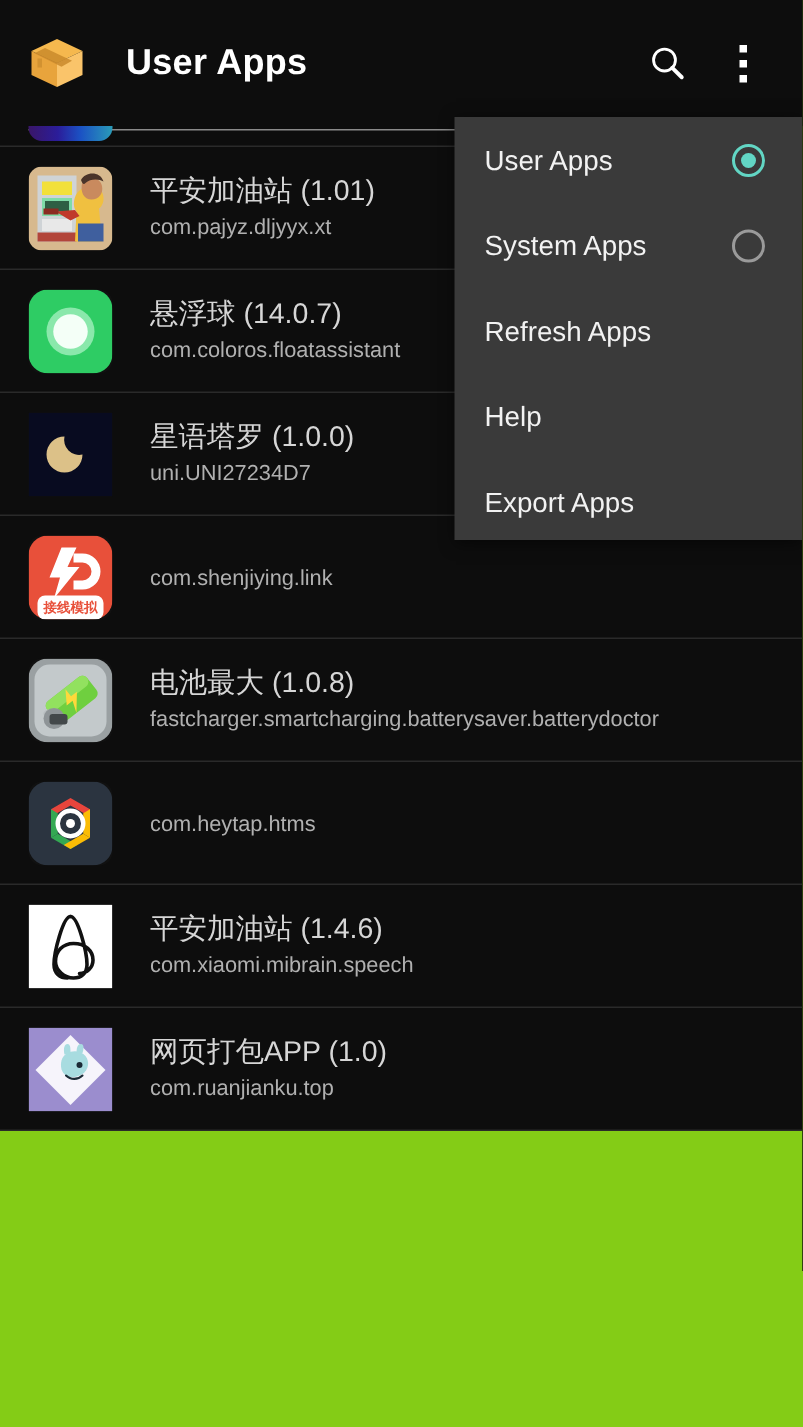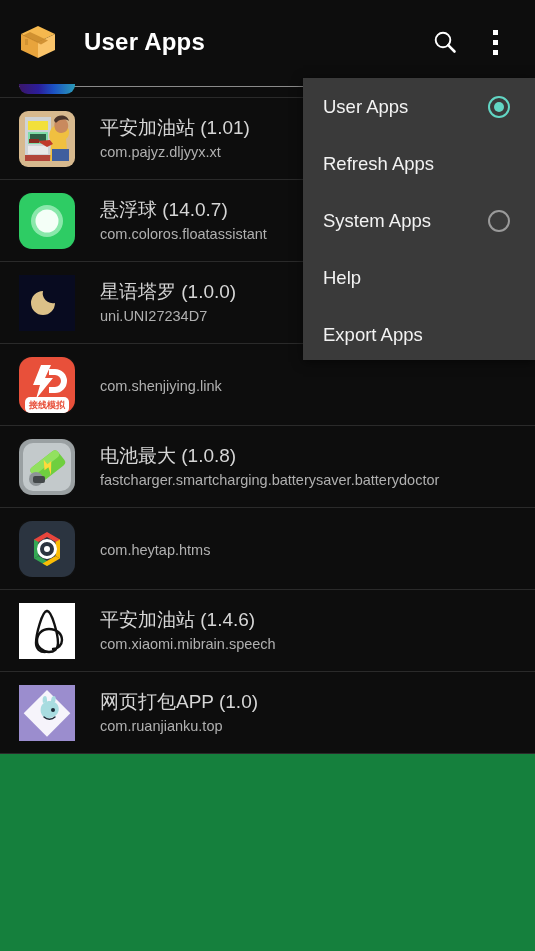--- a/index.html
+++ b/index.html
@@ -27,21 +27,21 @@
     flex:0 0 auto;
   }
   .appbar-btn.search { margin-right:2px; }
   .appbar-btn.more { margin-right:16px; }
   .dots { display:flex; flex-direction:column; gap:5px; align-items:center; }
   .dots i { display:block; width:5px; height:5px; background:#fff; }
 
   
   .list {
     position:absolute; top:84px; left:0; width:535px; height:867px;
-    overflow:hidden; background:#15803d;
+    overflow:hidden; background:#84cc16;
   }
   .row {
     position:relative; height:82px; display:flex; align-items:center;
     border-bottom:1px solid #2a2a2a; background:#0d0d0d;
   }
   .row-icon {
     width:56px; height:56px; margin-left:19px; flex:0 0 auto;
     border-radius:9px; overflow:hidden; position:relative;
     background:#111;
   }
@@ -274,29 +274,29 @@
   </div>
 
   <div class="menu">
 
     <div class="menu-item">
       <span class="menu-label">User Apps</span>
       <span class="radio on"></span>
     </div>
 
     <div class="menu-item">
-      <span class="menu-label">Refresh Apps</span>
-    </div>
-
-    <div class="menu-item">
       <span class="menu-label">System Apps</span>
       <span class="radio"></span>
     </div>
 
     <div class="menu-item">
+      <span class="menu-label">Refresh Apps</span>
+    </div>
+
+    <div class="menu-item">
       <span class="menu-label">Help</span>
     </div>
 
     <div class="menu-item">
       <span class="menu-label">Export Apps</span>
     </div>
 
   </div>
 
 </div>

